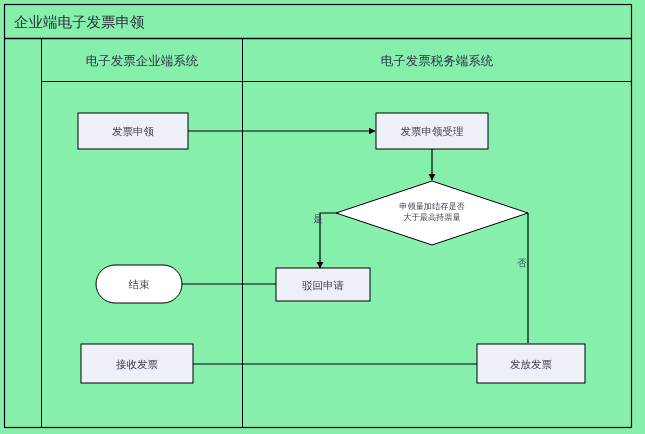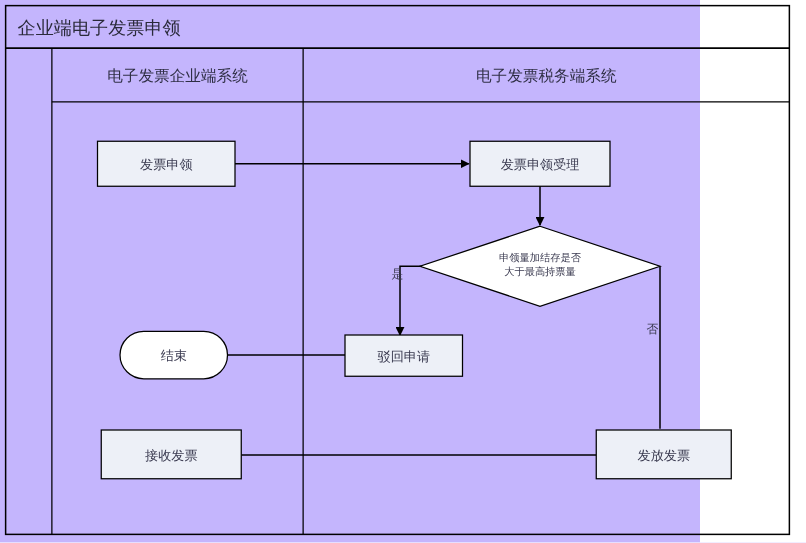--- a/index.html
+++ b/index.html
@@ -9,23 +9,23 @@
     background: #ffffff;
   }
   body {
     width: 645px;
     height: 434px;
     font-family: "Liberation Serif", "DejaVu Serif", serif;
     overflow: hidden;
   }
   #root {
     position: relative;
-    width: 560px;
+    width: 645px;
     height: 434px;
-    background: #c4b5fd;
+    background: #86efac;
   }
   svg#diagram {
     position: absolute;
     left: 0;
     top: 0;
     width: 645px;
     height: 434px;
     display: block;
   }
   .frame-line {

